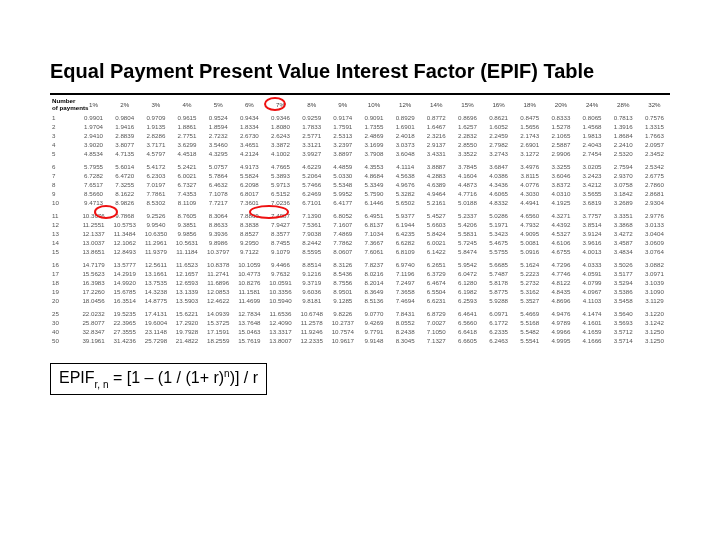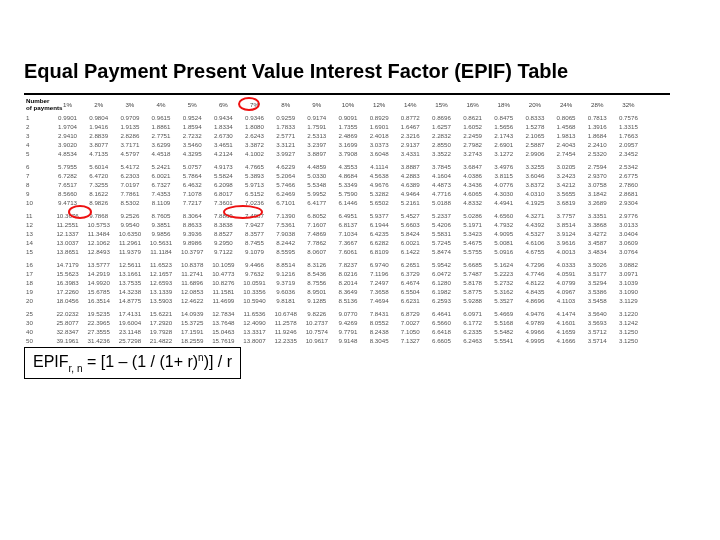--- a/index.html
+++ b/index.html
@@ -6,21 +6,21 @@
     margin: 0;
     padding: 0;
     width: 720px;
     height: 540px;
     background: #fff;
     font-family: Arial, Helvetica, sans-serif;
     color: #000;
     overflow: hidden;
   }
   .page {
-    padding: 60px 50px 0 24px;
+    padding: 60px 50px 0 50px;
     position: relative;
   }
   .title {
     font-size: 20px;
     font-weight: bold;
     margin-bottom: 10px;
   }
   .table-wrap {
     position: relative;
     border-top: 2px solid #000;
@@ -56,21 +56,21 @@
     color: #000;
   }
   tbody tr.group-gap td {
     padding-top: 5px;
   }
   .formula-box {
     border: 1px solid #000;
     display: inline-block;
     padding: 4px 8px;
     font-size: 16px;
-    margin-top: 2px;
+    margin-top: 18px;
   }
   .formula-box sub { font-size: 10px; }
   .formula-box sup { font-size: 10px; }
 
   
   .circle {
     position: absolute;
     border: 2px solid #e11;
     border-radius: 50%;
     pointer-events: none;

